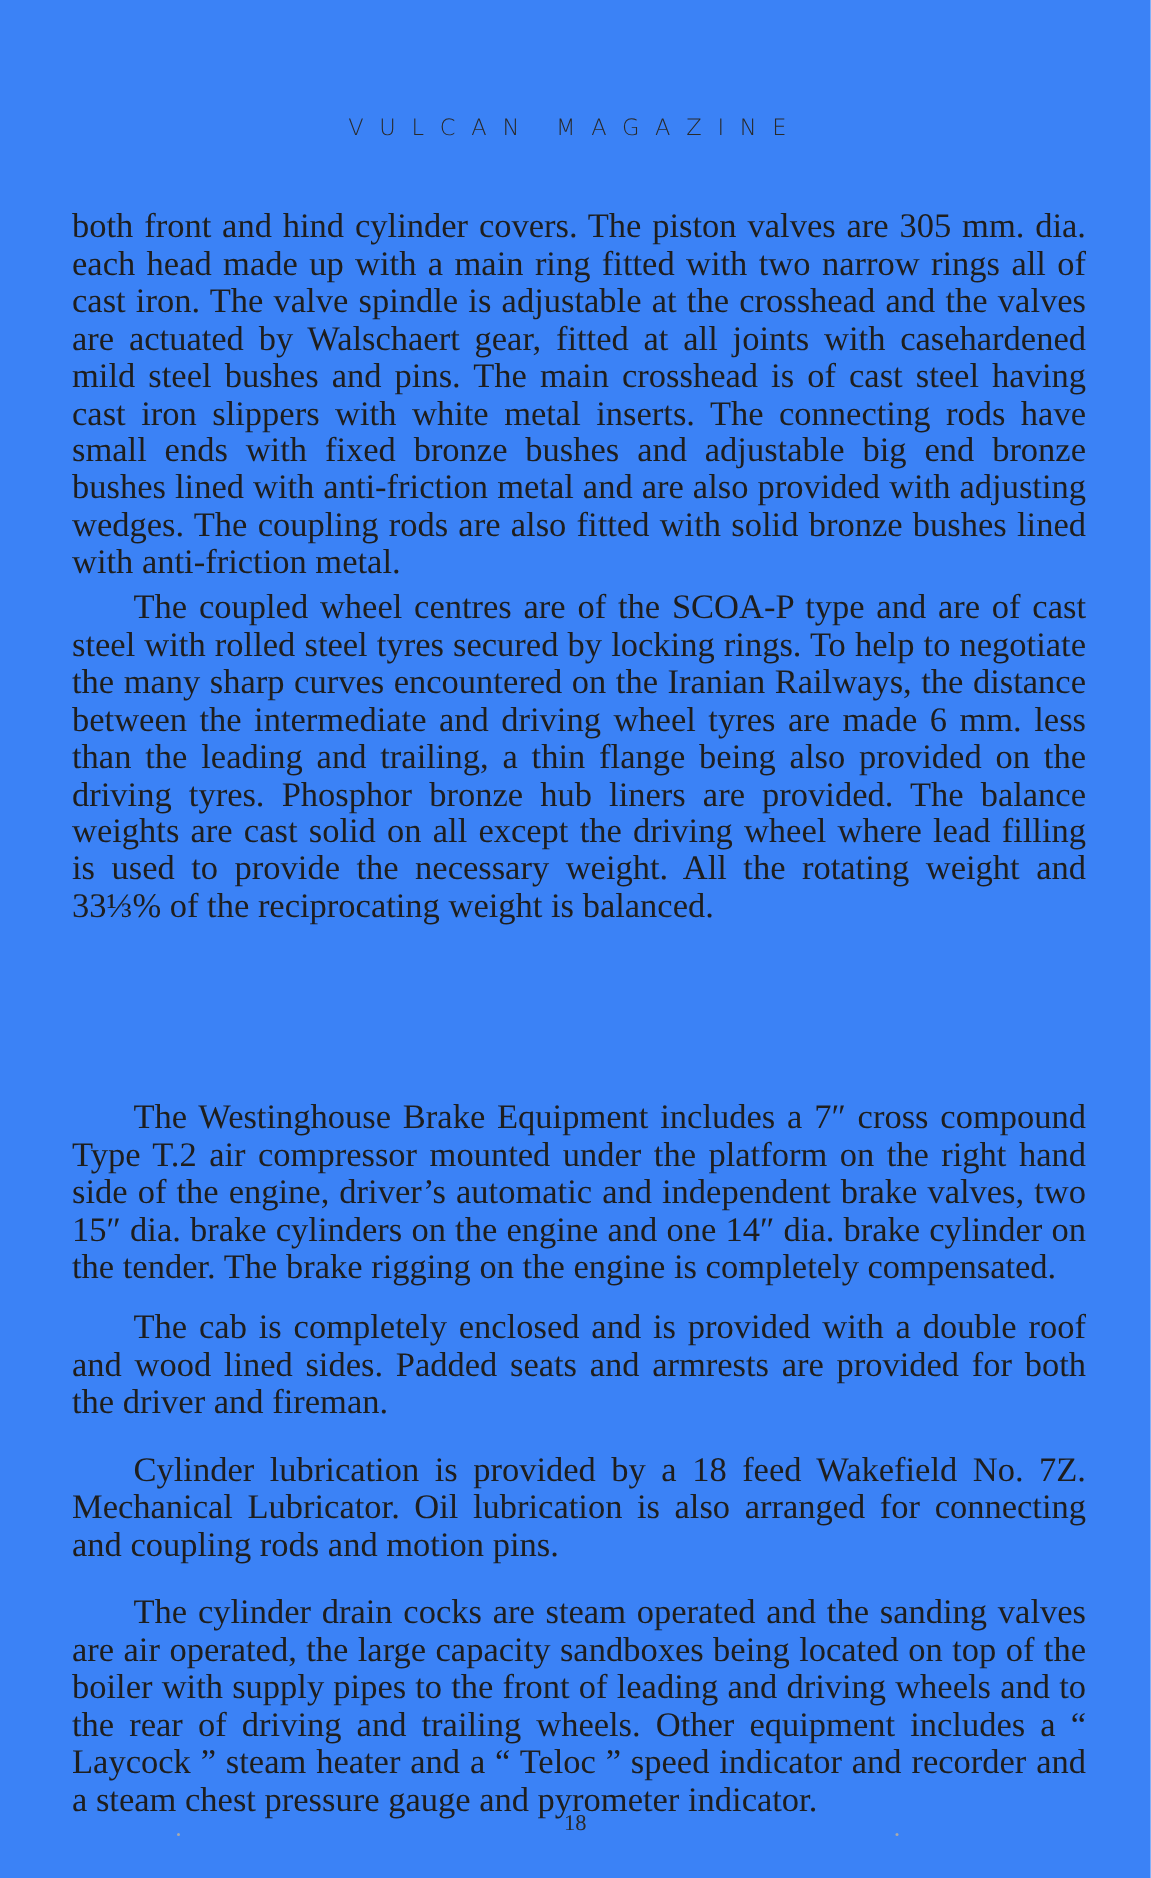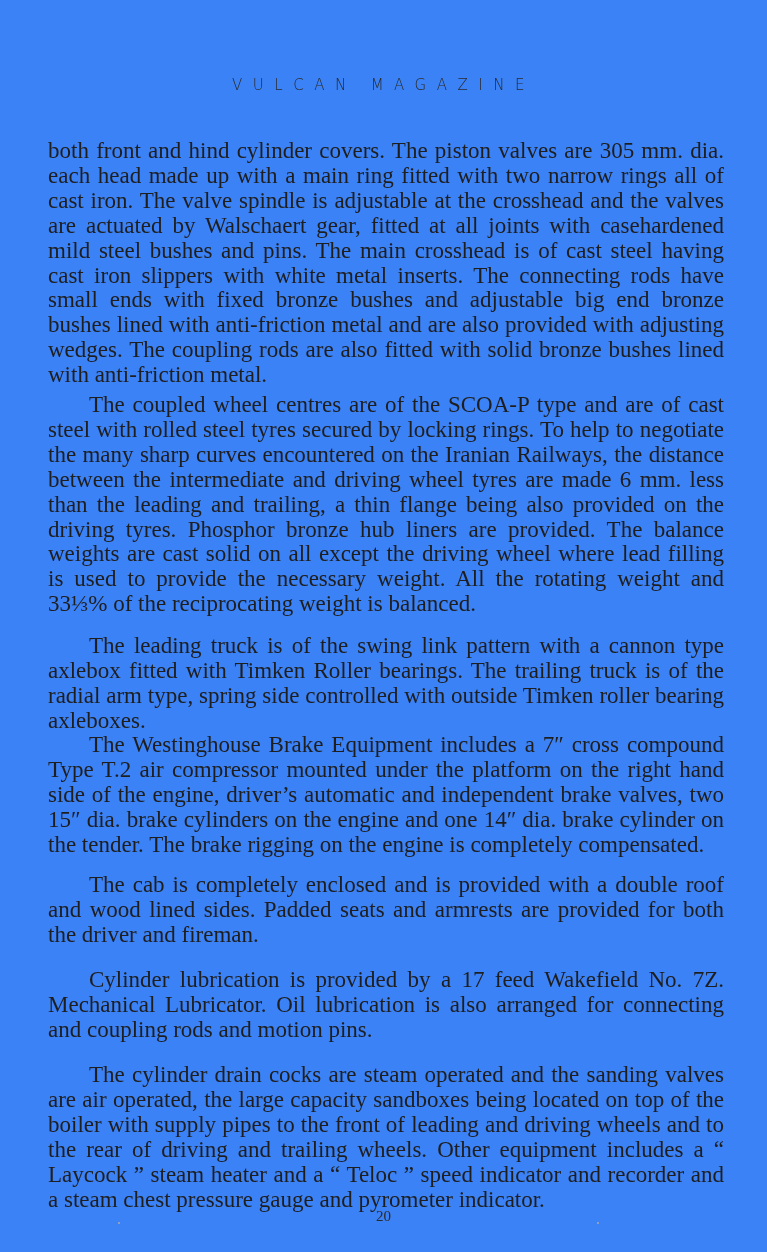--- a/index.html
+++ b/index.html
@@ -27,23 +27,22 @@
 </head>
 <body>
 
 <div class="page">
   <div class="header">
     <span>VULCAN</span><span class="gap"></span><span>MAGAZINE</span>
   </div>
 
   <p class="para" style="top:139px;">both front and hind cylinder covers. The piston valves are 305 mm. dia. each head made up with a main ring fitted with two narrow rings all of cast iron. The valve spindle is adjustable at the crosshead and the valves are actuated by Walschaert gear, fitted at all joints with casehardened mild steel bushes and pins.  The main crosshead is of cast steel having cast iron slippers with white metal inserts.  The connecting rods have small ends with fixed bronze bushes and adjustable big end bronze bushes lined with anti-friction metal and are also provided with adjusting wedges.  The coupling rods are also fitted with solid bronze bushes lined with anti-friction metal.</p>
   <p class="para indent" style="top:381px;">The coupled wheel centres are of the SCOA-P type and are of cast steel with rolled steel tyres secured by locking rings.  To help to negotiate the many sharp curves encountered on the Iranian Railways, the distance between the intermediate and driving wheel tyres are made 6 mm. less than the leading and trailing, a thin flange being also provided on the driving tyres. Phosphor bronze hub liners are provided.  The balance weights are cast solid on all except the driving wheel where lead filling is used to provide the necessary weight.  All the rotating weight and 33⅓% of the reciprocating weight is balanced.</p>
-  <p class="para indent" style="top:622px;">The leading truck is of the swing link pattern with a cannon type axlebox fitted with Timken Roller bearings.  The trailing truck is of the radial arm type, spring side controlled with outside Timken roller bearing axleboxes.</p>
   <p class="para indent" style="top:721px;">The Westinghouse Brake Equipment includes a 7″ cross compound Type T.2 air compressor mounted under the platform on the right hand side of the engine, driver’s automatic and independent brake valves, two 15″ dia. brake cylinders on the engine and one 14″ dia. brake cylinder on the tender.  The brake rigging on the engine is completely compensated.</p>
   <p class="para indent" style="top:861px;">The cab is completely enclosed and is provided with a double roof and wood lined sides.  Padded seats and armrests are provided for both the driver and fireman.</p>
-  <p class="para indent" style="top:956px;">Cylinder lubrication is provided by a 17 feed Wakefield No. 7Z. Mechanical Lubricator.  Oil lubrication is also arranged for connecting and coupling rods and motion pins.</p>
+  <p class="para indent" style="top:956px;">Cylinder lubrication is provided by a 18 feed Wakefield No. 7Z. Mechanical Lubricator.  Oil lubrication is also arranged for connecting and coupling rods and motion pins.</p>
   <p class="para indent" style="top:1051px;">The cylinder drain cocks are steam operated and the sanding valves are air operated, the large capacity sandboxes being located on top of the boiler with supply pipes to the front of leading and driving wheels and to the rear of driving and trailing wheels.  Other equipment includes a “ Laycock ” steam heater and a “ Teloc ” speed indicator and recorder and a steam chest pressure gauge and pyrometer indicator.</p>
 
-  <div class="pageno">20</div>
+  <div class="pageno">18</div>
 
   <div class="speck" style="left:118px; top:1222px;"></div>
   <div class="speck" style="left:597px; top:1222px;"></div>
 </div>
 
 </body></html>

